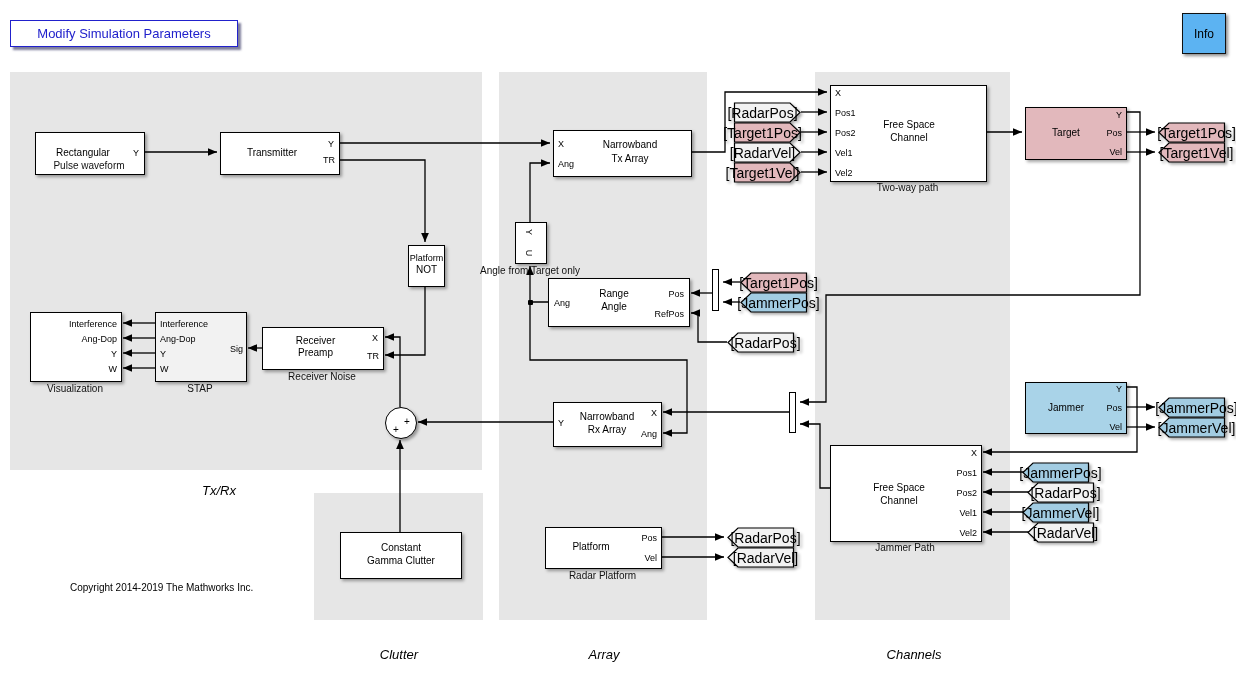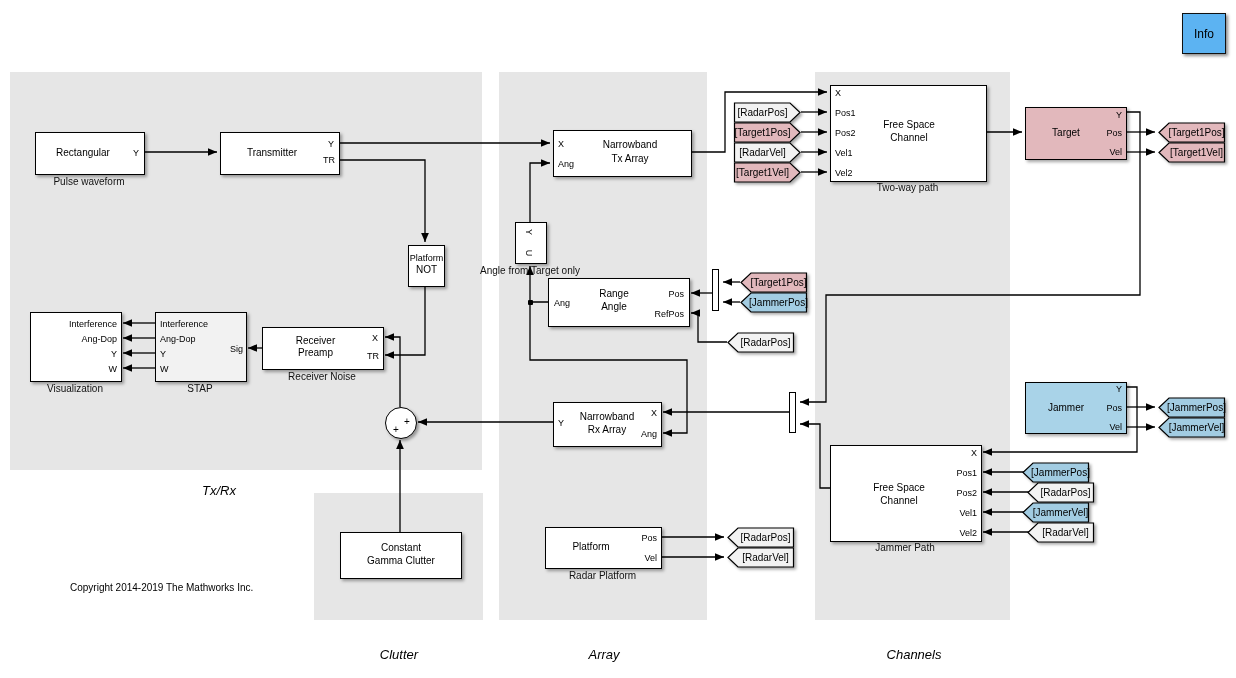--- a/index.html
+++ b/index.html
@@ -23,21 +23,21 @@
   .blabel{position:absolute;text-align:center;line-height:12px;}
   .port{position:absolute;font-size:9px;line-height:10px;white-space:nowrap;}
   .caption{position:absolute;font-size:10px;text-align:center;color:#111;}
   .tag{position:absolute;width:68px;height:21px;filter:drop-shadow(2px 2px 1.5px rgba(0,0,0,.35));}
   .tag svg{position:absolute;left:0;top:0;}
   .tag polygon{stroke:#000;stroke-width:1.2;}
   .tag.gray polygon{fill:#f2f2f2;}
   .tag.pink polygon{fill:#e2b8bc;}
   .tag.blue polygon{fill:#a2cce2;}
   .tag span{position:absolute;left:0;top:0;width:100%;height:100%;display:flex;align-items:center;
-        justify-content:center;font-size:10px;}
+        justify-content:center;font-size:14px;}
   .tag.left span{padding-left:9px;box-sizing:border-box;}
   .tag.right span{padding-right:9px;box-sizing:border-box;}
   .mux{position:absolute;width:7px;background:#fff;border:1.4px solid #000;box-sizing:border-box;}
   .sumcircle{position:absolute;left:385px;top:407px;width:30px;height:30px;border-radius:50%;
         border:1.4px solid #000;background:#fff;box-shadow:2px 2px 3px rgba(0,0,0,.35);font-size:10px;}
   .sumcircle .p1{position:absolute;left:18px;top:8px;}
   .sumcircle .p2{position:absolute;left:7px;top:16px;}
   .rot{display:inline-block;transform:rotate(90deg);font-size:9px;}
   .dot{position:absolute;width:5px;height:5px;background:#000;border-radius:1px;}
   svg.wires{position:absolute;left:0;top:0;z-index:3;}
@@ -47,20 +47,21 @@
 </head>
 <body>
 
 <div id="canvas">
 
   <div class="panel" style="left:10px;top:72px;width:472px;height:398px"></div>
   <div class="panel" style="left:314px;top:493px;width:169px;height:127px"></div>
   <div class="panel" style="left:499px;top:72px;width:208px;height:548px"></div>
   <div class="panel" style="left:815px;top:72px;width:195px;height:548px"></div>
 
+  <div class="btn-modify">Modify Simulation Parameters</div>
   <div class="btn-info">Info</div>
 
   <svg class="wires" width="1236" height="678">
     <defs>
       <marker id="arr" markerWidth="8" markerHeight="7" refX="7" refY="3" orient="auto">
         <path d="M0,0 L7,3 L0,6 z" fill="#000"></path>
       </marker>
     </defs>
     <g fill="none" stroke="#000" stroke-width="1.3">
       <polyline points="143,152 217,152" marker-end="url(#arr)"></polyline>
@@ -104,21 +105,21 @@
       <polyline points="1029,532 983,532" marker-end="url(#arr)"></polyline>
     </g>
   </svg>
   <div class="dot" style="left:528px;top:300px"></div>
   <div class="dot" style="left:714px;top:290px"></div>
 
   <div class="block" style="left:35px;top:132px;width:108px;height:41px">
     <span class="blabel" style="left:0;top:14px;width:94px">Rectangular</span>
     <span class="port" style="right:5px;top:15px">Y</span>
   </div>
-  <div class="caption" style="left:35px;top:176px;width:108px">Pulse waveform</div>
+  <div class="caption" style="left:35px;top:160px;width:108px">Pulse waveform</div>
 
   <div class="block" style="left:220px;top:132px;width:118px;height:41px">
     <span class="blabel" style="left:0;top:14px;width:102px">Transmitter</span>
     <span class="port" style="right:5px;top:6px">Y</span>
     <span class="port" style="right:4px;top:22px">TR</span>
   </div>
 
   <div class="block" style="left:408px;top:245px;width:35px;height:40px;overflow:visible">
     <span class="blabel" style="left:-4px;top:6px;width:43px;font-size:9px">Platform</span>
     <span class="blabel" style="left:0;top:18px;width:35px;font-size:10px">NOT</span>

